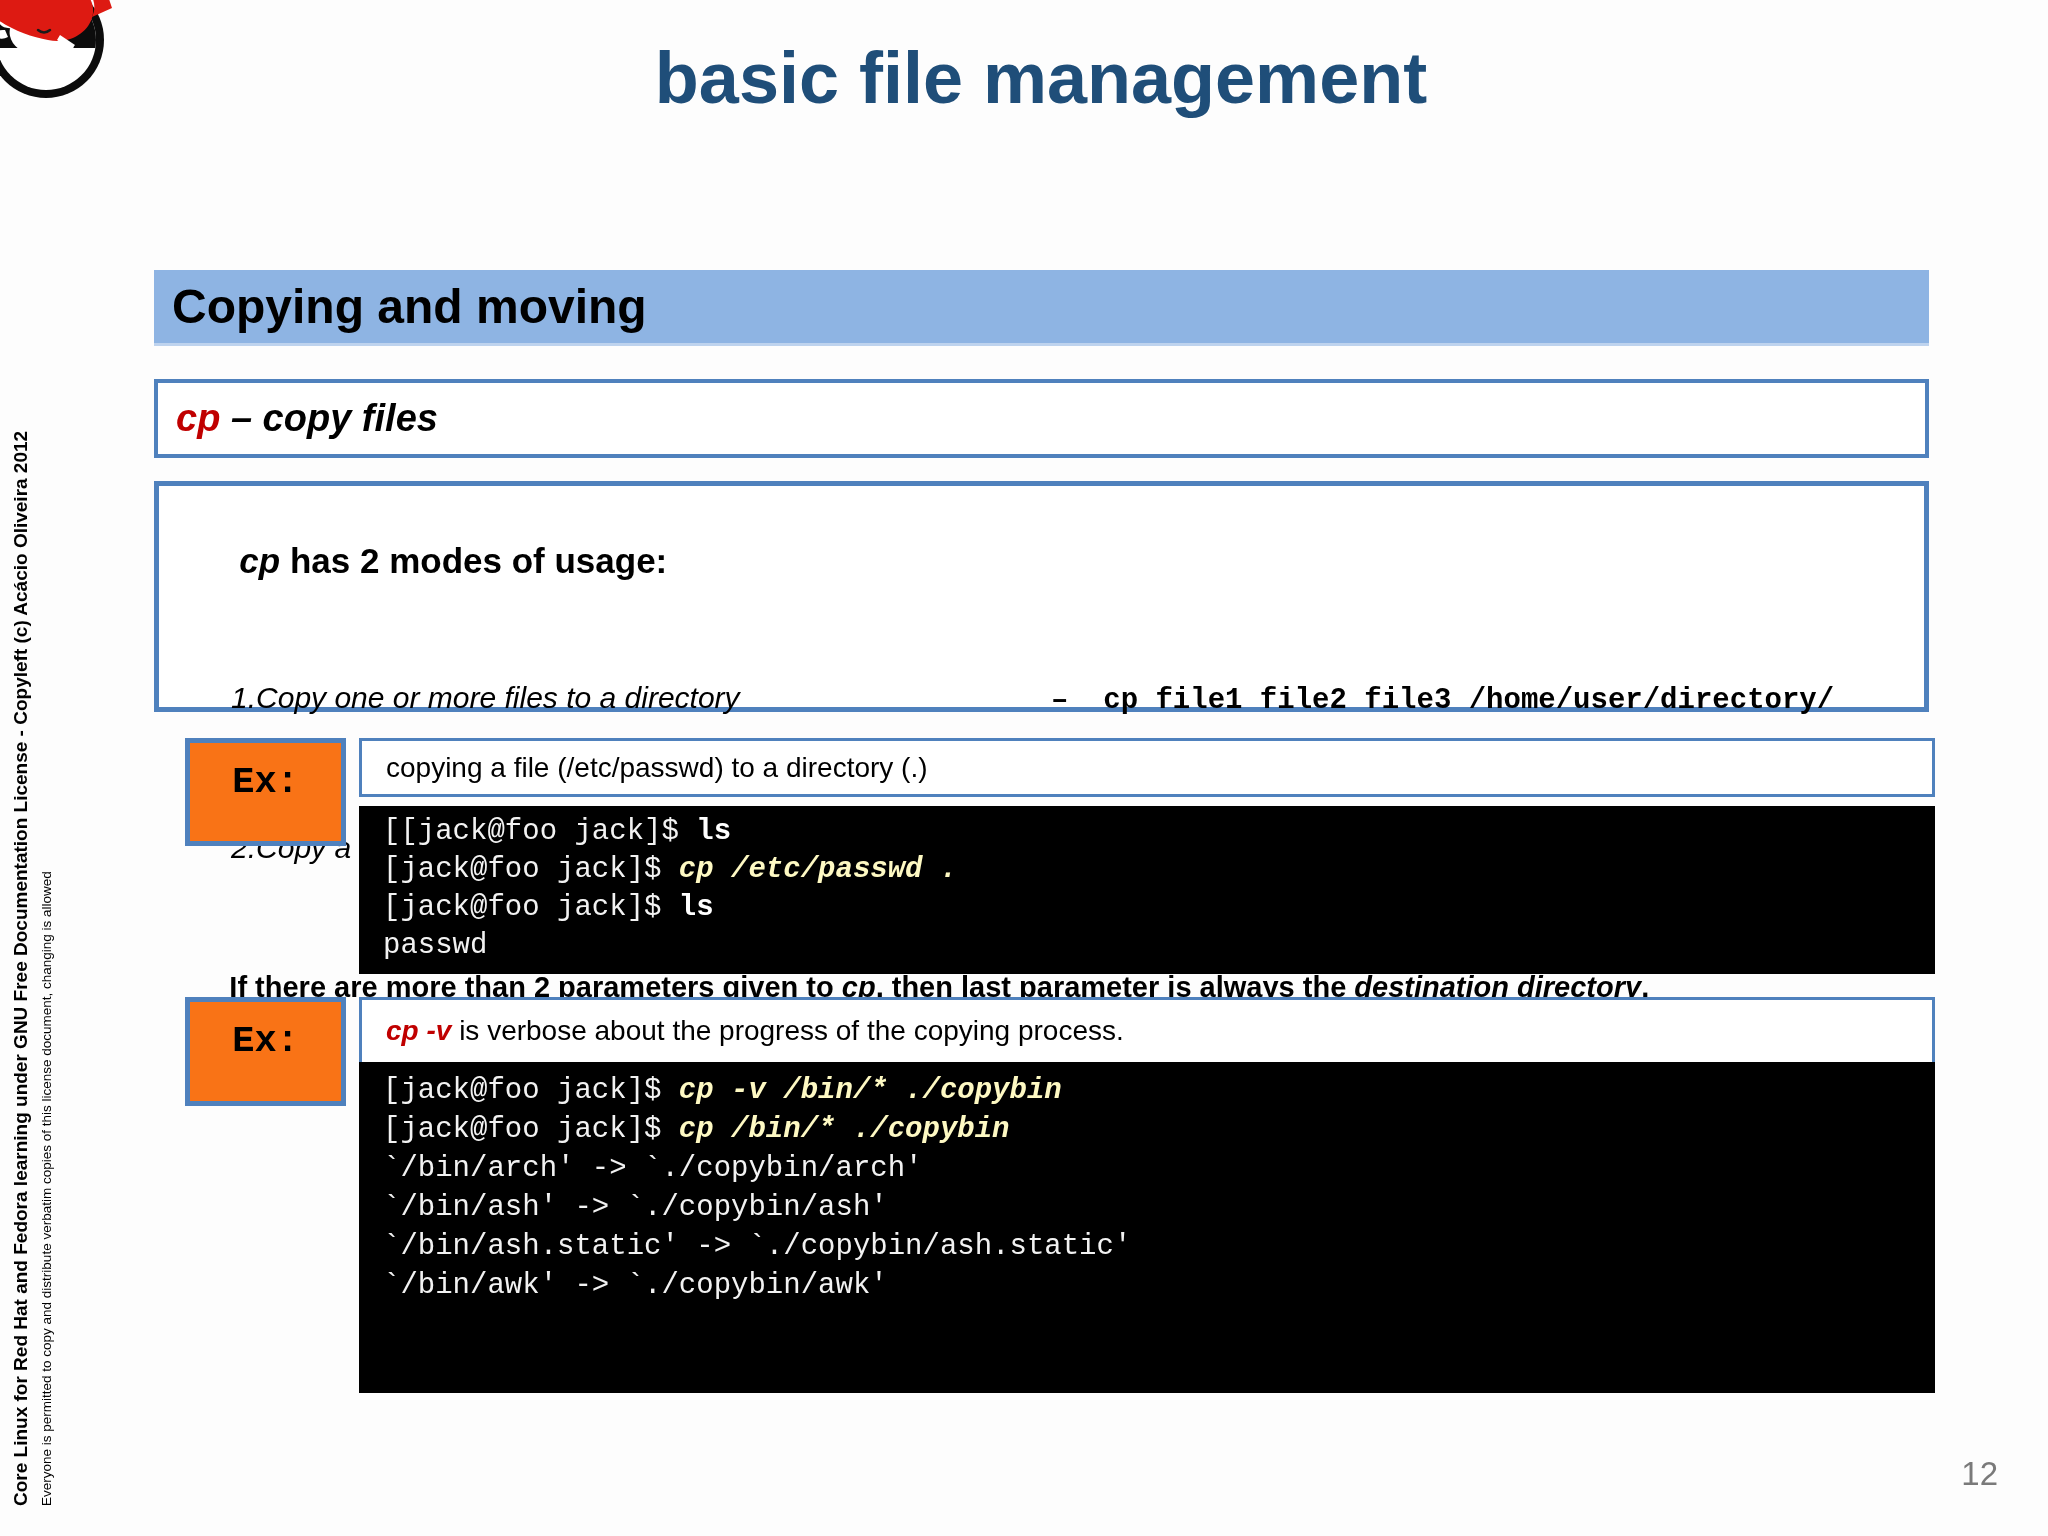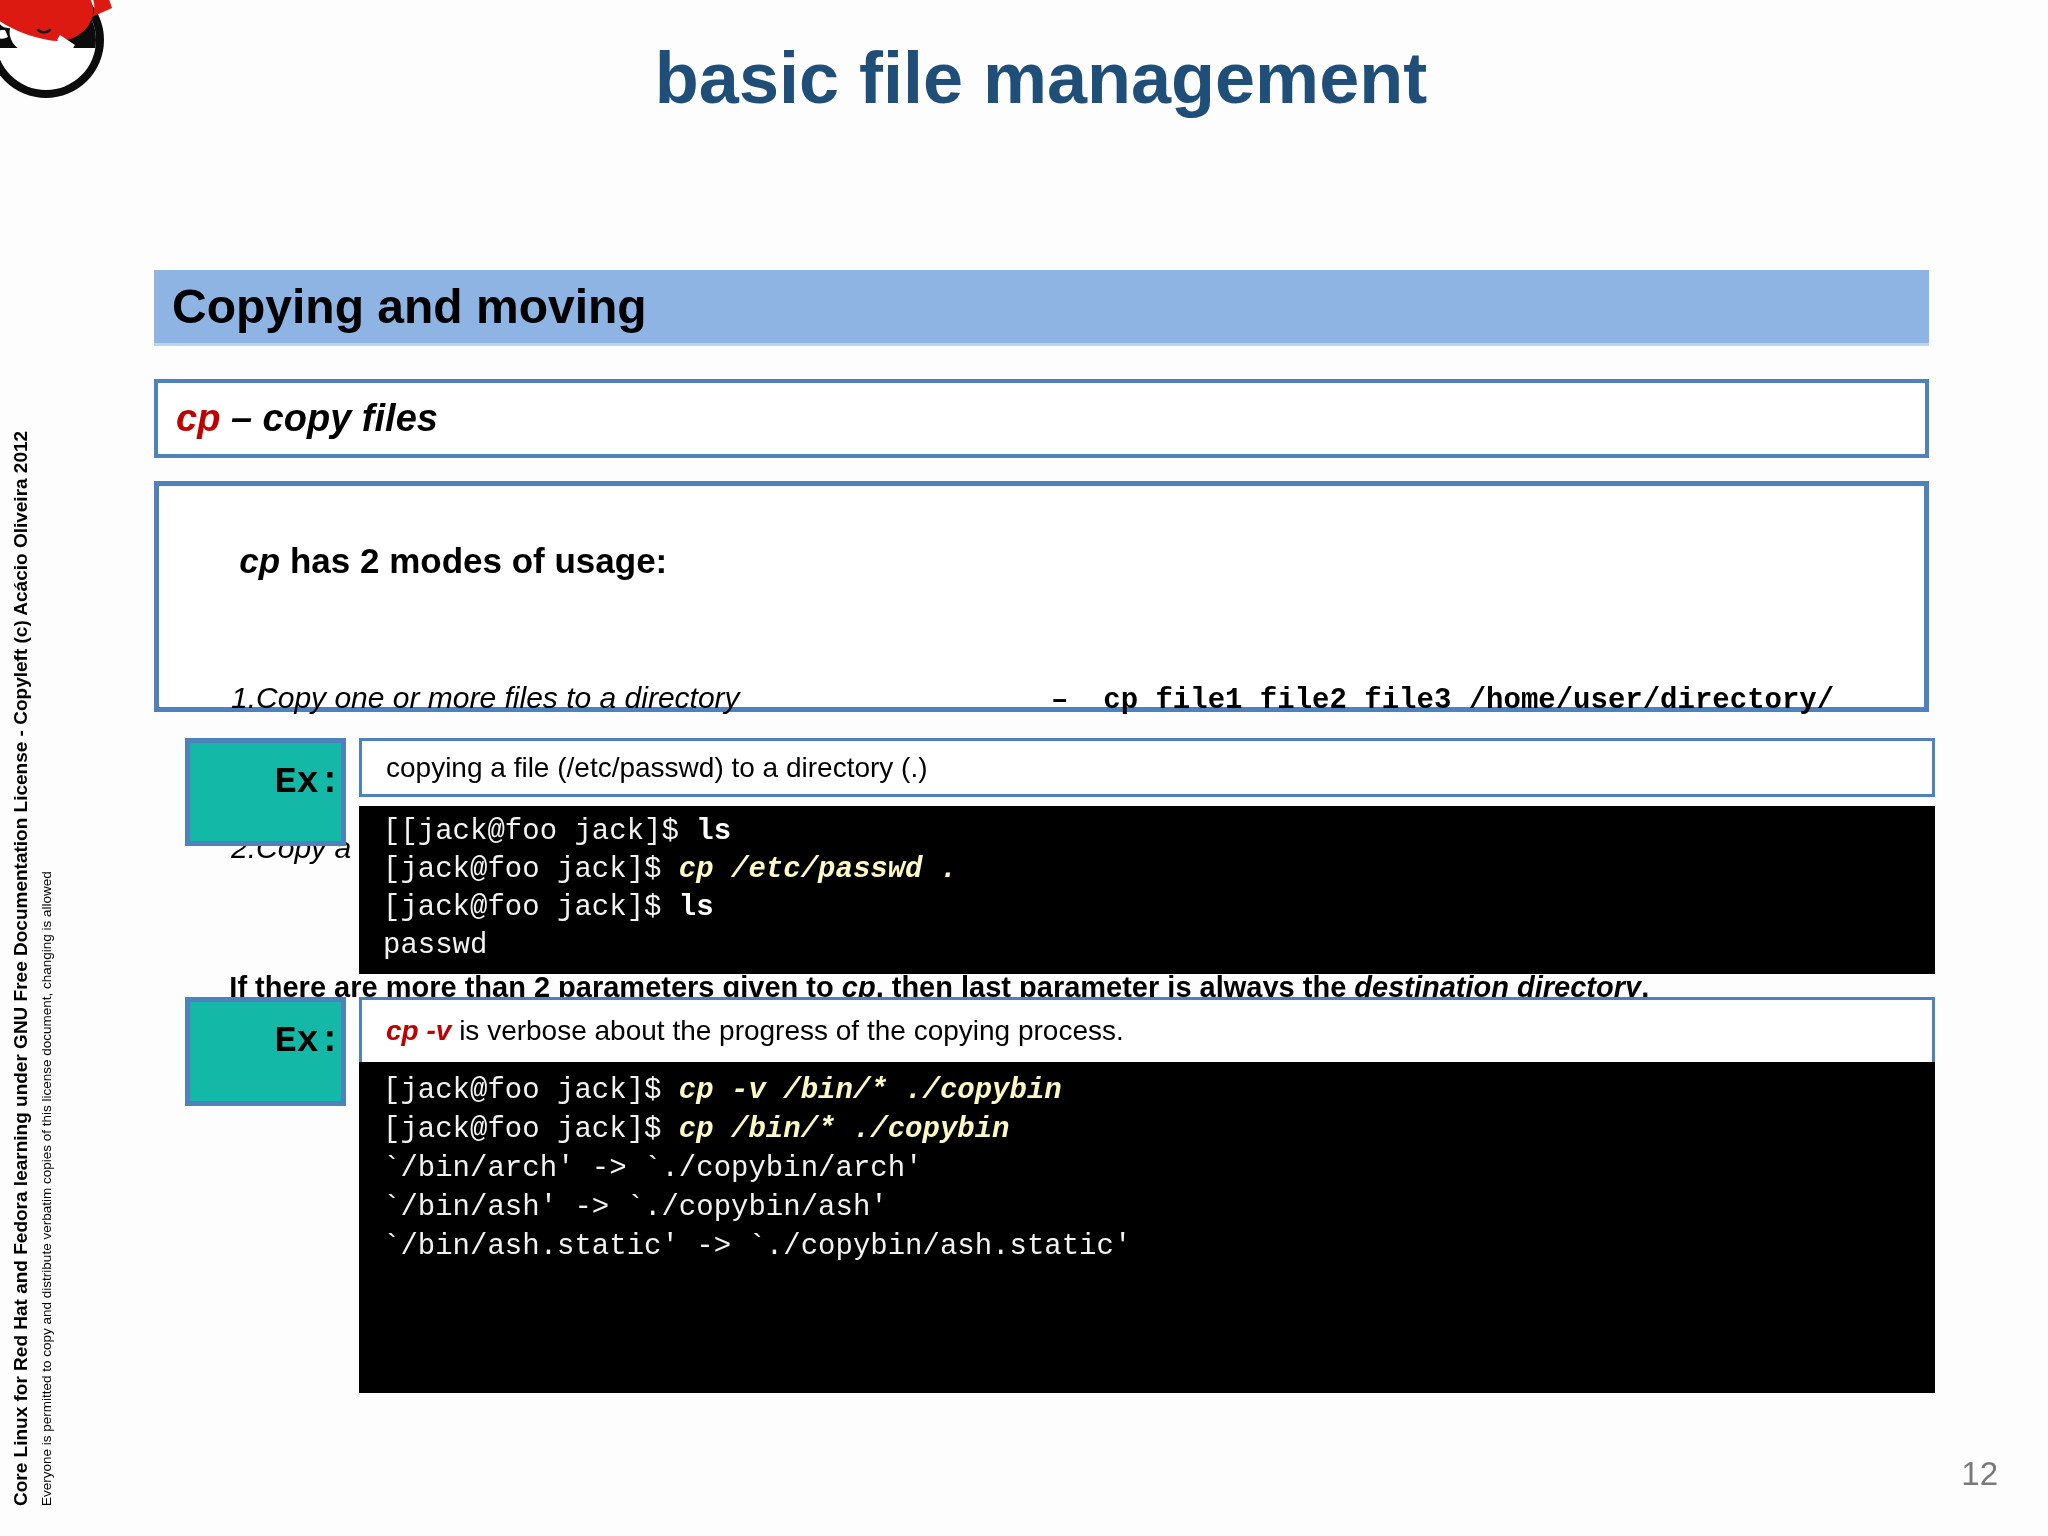--- a/index.html
+++ b/index.html
@@ -56,22 +56,22 @@
   .mode-line { font-size:30px; line-height:49px; white-space:pre; }
   .mode-text { font-style:italic; display:inline-block; }
   .w1 { min-width:820px; }
   .w2 { min-width:612px; }
   .mode-code { font-family:"Liberation Mono", monospace; font-weight:bold; font-size:29px; }
   .usage-note { margin-top:14px; font-size:29px; font-weight:bold; white-space:pre-wrap; }
   .ni { font-style:italic; }
 
   
   .exlabel {
-    position:absolute; width:161px; border:5px solid #4f81bd; background:#14b8a6;
-    display:flex; justify-content:flex-end; padding-top:18px;
+    position:absolute; width:161px; border:5px solid #4f81bd; background:#f97316;
+    display:flex; justify-content:center; padding-top:18px;
     font-family:"Liberation Mono", monospace; font-weight:bold; font-size:37px;
   }
   .ex1-label { left:185px; top:738px; height:108px; }
   .ex2-label { left:185px; top:997px; height:109px; }
 
   
   .descbox {
     position:absolute; left:359px; width:1576px; background:#fff;
     border:3px solid #4f81bd; display:flex; align-items:center;
     padding-left:24px; font-size:28px; white-space:pre;
@@ -169,17 +169,18 @@
   </div>
   <div class="descbox ex2-desc">
     <span class="desc-cmd">cp -v</span><span> is verbose about the progress of the copying process.</span>
   </div>
   <div class="terminal terminal2">
     <div class="tline"><span>[jack@foo jack]$ </span><span class="cy">cp -v /bin/* ./copybin</span></div>
     <div class="tline"><span>[jack@foo jack]$ </span><span class="cy">cp /bin/* ./copybin</span></div>
     <div class="tline"><span>`/bin/arch' -&gt; `./copybin/arch'</span></div>
     <div class="tline"><span>`/bin/ash' -&gt; `./copybin/ash'</span></div>
     <div class="tline"><span>`/bin/ash.static' -&gt; `./copybin/ash.static'</span></div>
+    <div class="tline"><span>`/bin/awk' -&gt; `./copybin/awk'</span></div>
   </div>
 
   <div class="pagenum">12</div>
 
 </div>
 
 </body></html>

